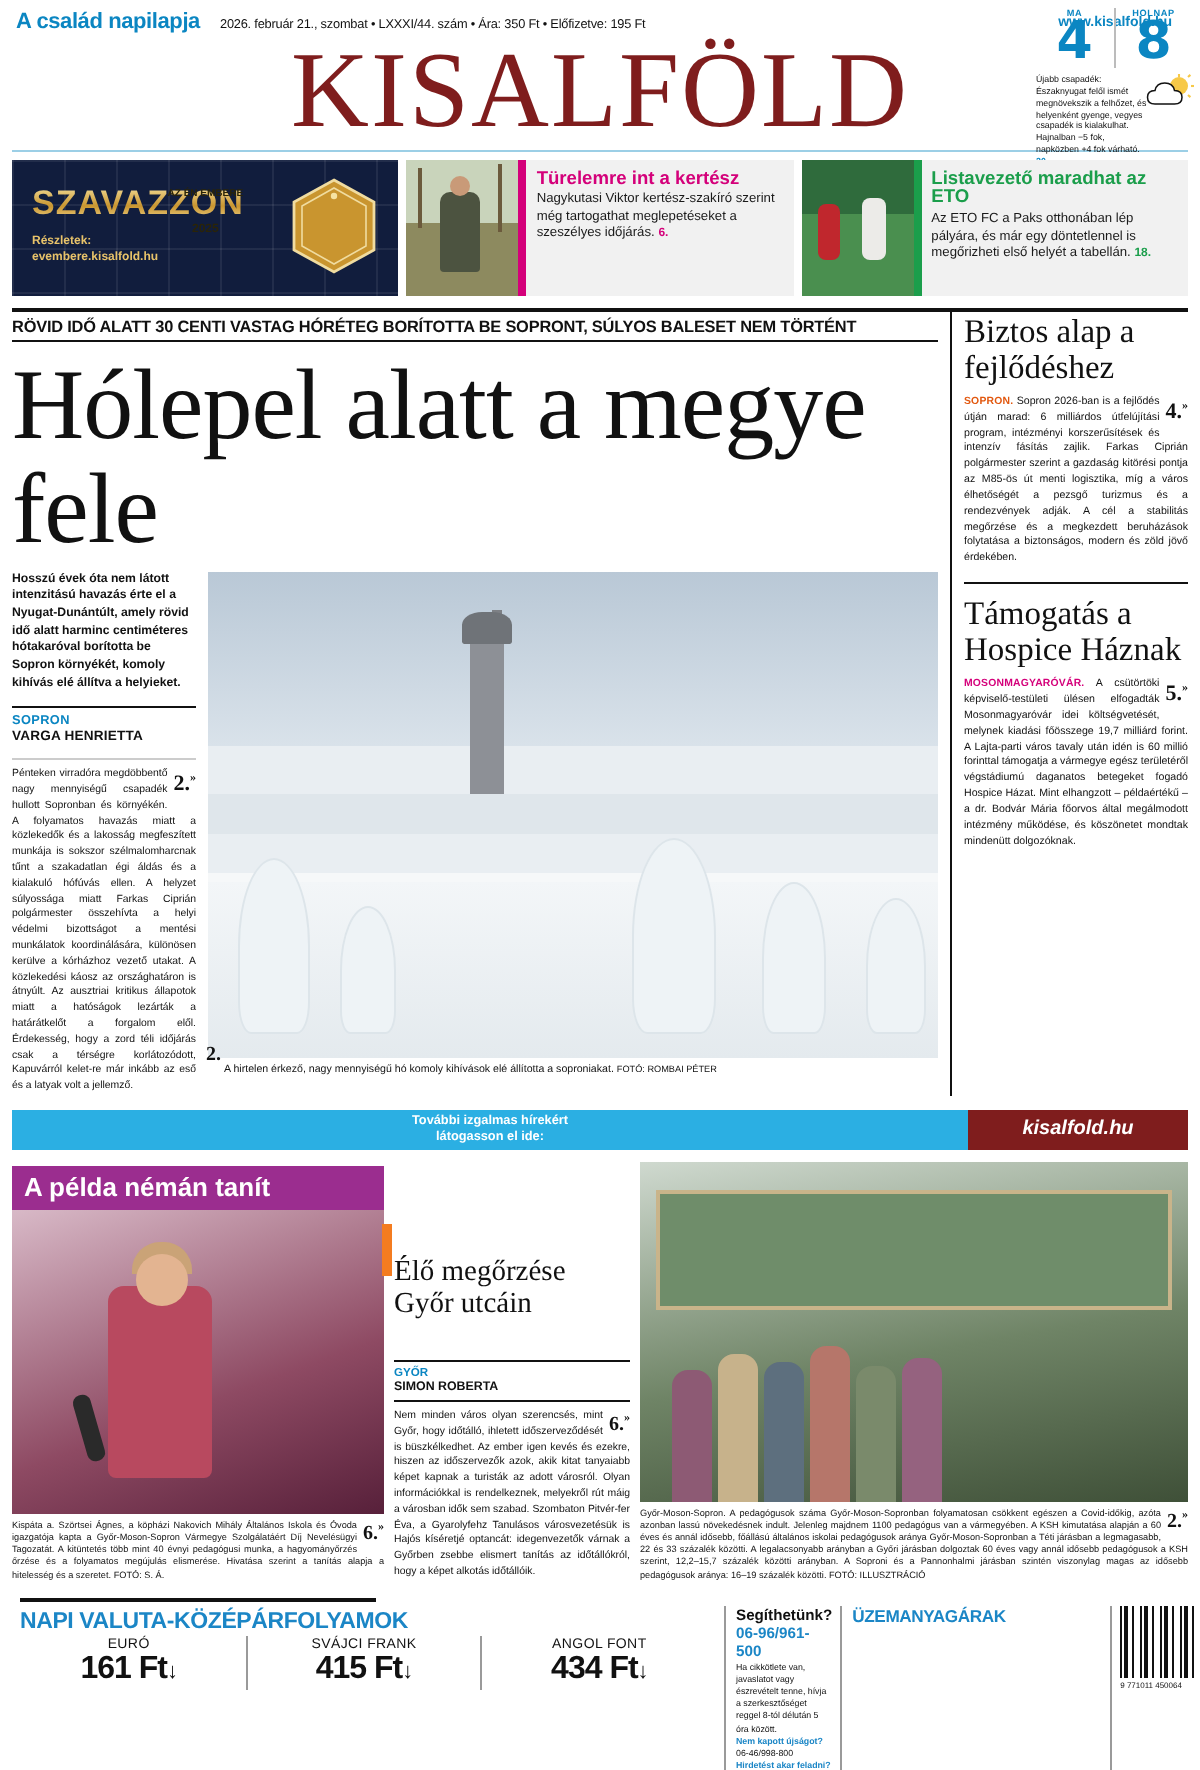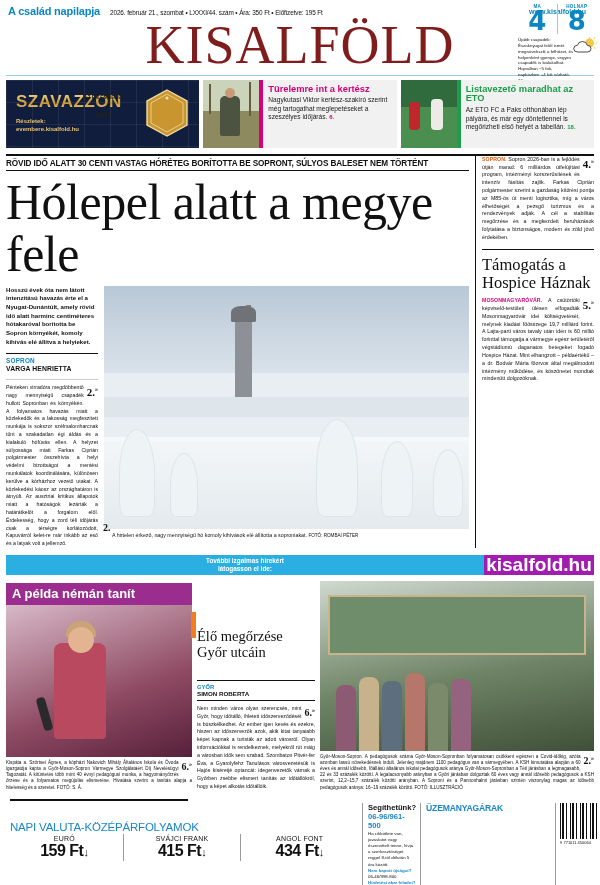--- a/index.html
+++ b/index.html
@@ -95,21 +95,21 @@
   .rail{width:112px;flex:0 0 112px;border-left:1px solid #111;padding-left:6px;}
   .rail-h{font-family:"Liberation Serif",serif;font-size:16.5px;line-height:1.1;margin:1px 0 5px;font-weight:normal;}
   .rail-p{font-size:5.3px;line-height:1.48;text-align:justify;}
   .dl-org{color:#e2580f;font-weight:bold;font-size:5.2px;letter-spacing:.1px;}
   .dl-mag{color:#d4007a;font-weight:bold;font-size:5.2px;letter-spacing:.1px;}
   .rail-sep{height:1px;background:#111;margin:7px 0 6px;}
 
   
   .banner{display:flex;margin:7px 6px 0 6px;height:20px;}
   .banner-l{flex:1;background:#2bafe3;color:#fff;font-size:6.4px;font-weight:bold;display:flex;align-items:center;justify-content:center;text-align:center;line-height:1.25;}
-  .banner-r{width:110px;flex:0 0 110px;background:#a21caf;color:#fff;font-size:19px;font-weight:bold;display:flex;align-items:center;justify-content:center;}
+  .banner-r{width:110px;flex:0 0 110px;background:#7f1d1d;color:#fff;font-size:10px;font-weight:bold;display:flex;align-items:center;justify-content:center;font-style:italic;}
 
   
   .bottom{display:flex;padding:0 6px;margin-top:6px;gap:5px;align-items:flex-end;}
   .bcol{position:relative;}
   .b1{width:186px;flex:0 0 186px;}
   .b2{width:118px;flex:0 0 118px;}
   .b3{flex:1;}
   .band-purple{background:#9b2d8f;color:#fff;font-size:13px;font-weight:bold;padding:4px 6px;line-height:1.1;}
   .band-blue{background:#1b86c6;color:#fff;font-size:13px;font-weight:bold;padding:4px 6px;line-height:1.1;}
   .bphoto{position:relative;width:100%;overflow:hidden;}
@@ -127,21 +127,21 @@
   .sp-head{position:absolute;left:62px;top:22px;width:26px;height:26px;background:#e3b491;border-radius:50%;}
   .sp-hair{position:absolute;left:60px;top:16px;width:30px;height:16px;background:#caa377;border-radius:14px 14px 0 0;}
   .kids{position:absolute;left:12px;bottom:0;width:150px;height:92px;}
   .kid{position:absolute;bottom:0;width:20px;border-radius:8px 8px 0 0;}
   .board{position:absolute;left:8px;top:14px;right:8px;height:56px;background:#6f8d6a;border:2px solid #c9b48a;}
 
   
   .foot-rule{height:2px;background:#111;width:178px;margin:8px 0 0 10px;}
   .footer{display:flex;padding:2px 6px 0 6px;gap:4px;align-items:stretch;}
   .fx{width:352px;flex:0 0 352px;}
-  .fx-title{color:#1b86c6;font-size:11.5px;font-weight:normal;letter-spacing:-.2px;padding:2px 0 1px 4px;margin-top:16px;}
+  .fx-title{color:#1b86c6;font-size:11.5px;font-weight:bold;letter-spacing:-.2px;padding:2px 0 1px 4px;}
   .fx-row{display:flex;}
   .fx-cell{flex:1;text-align:center;padding:1px 0;}
   .fx-cell + .fx-cell{border-left:1px solid #9a9a9a;}
   .fx-name{font-size:7px;letter-spacing:.2px;}
   .fx-val{font-size:16px;font-weight:bold;letter-spacing:-.5px;}
   .fx-val .arr{font-size:11px;font-weight:normal;}
   .help{flex:1;border-left:1px solid #9a9a9a;padding-left:5px;}
   .help-h{font-size:7.6px;font-weight:bold;}
   .help-h .num{color:#1b86c6;}
   .help-p{font-size:4.4px;line-height:1.4;margin-top:1px;}
@@ -298,20 +298,21 @@
             <span>A hirtelen érkező, nagy mennyiségű hó komoly kihívások elé állította a soproniakat.</span>
             <span class="credit">FOTÓ: ROMBAI PÉTER</span>
           </div>
         </div>
       </div>
     </div>
 
     <div class="rail">
 
       <div>
+        <h2 class="rail-h">Biztos alap a fejlődéshez</h2>
         <div class="rail-p">
           <span class="jump"><span>4.</span><sup>»</sup></span>
           <span class="dl-org">SOPRON.</span>
           <span>Sopron 2026-ban is a fejlődés útján marad: 6 milliárdos útfelújítási program, intézményi korszerűsítések és intenzív fásítás zajlik. Farkas Ciprián polgármester szerint a gazdaság kitörési pontja az M85-ös út menti logisztika, míg a város élhetőségét a pezsgő turizmus és a rendezvények adják. A cél a stabilitás megőrzése és a megkezdett beruházások folytatása a biztonságos, modern és zöld jövő érdekében.</span>
         </div>
       </div>
 
       <div class="rail-sep"></div>
 
       <div>
@@ -386,21 +387,21 @@
   </div>
 
   <div class="foot-rule"></div>
   <div class="footer">
 
     <div class="fx">
       <div class="fx-title">NAPI VALUTA-KÖZÉPÁRFOLYAMOK</div>
       <div class="fx-row">
         <div class="fx-cell">
           <div class="fx-name">EURÓ</div>
-          <div class="fx-val"><span>159 Ft</span><span class="arr">↓</span></div>
+          <div class="fx-val"><span>161 Ft</span><span class="arr">↓</span></div>
         </div>
         <div class="fx-cell">
           <div class="fx-name">SVÁJCI FRANK</div>
           <div class="fx-val"><span>415 Ft</span><span class="arr">↓</span></div>
         </div>
         <div class="fx-cell">
           <div class="fx-name">ANGOL FONT</div>
           <div class="fx-val"><span>434 Ft</span><span class="arr">↓</span></div>
         </div>
       </div>

